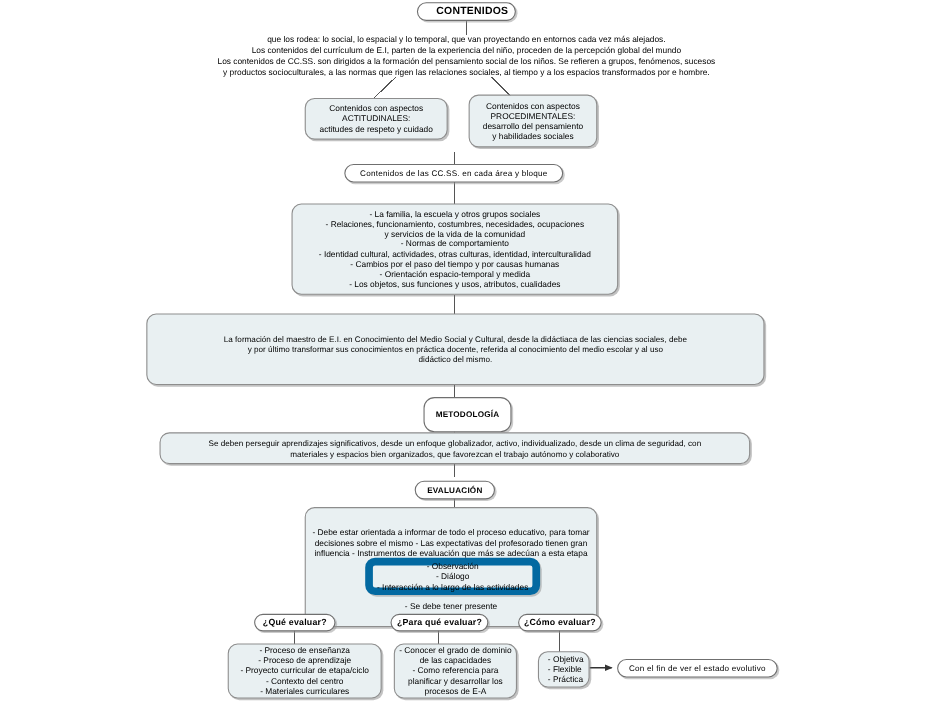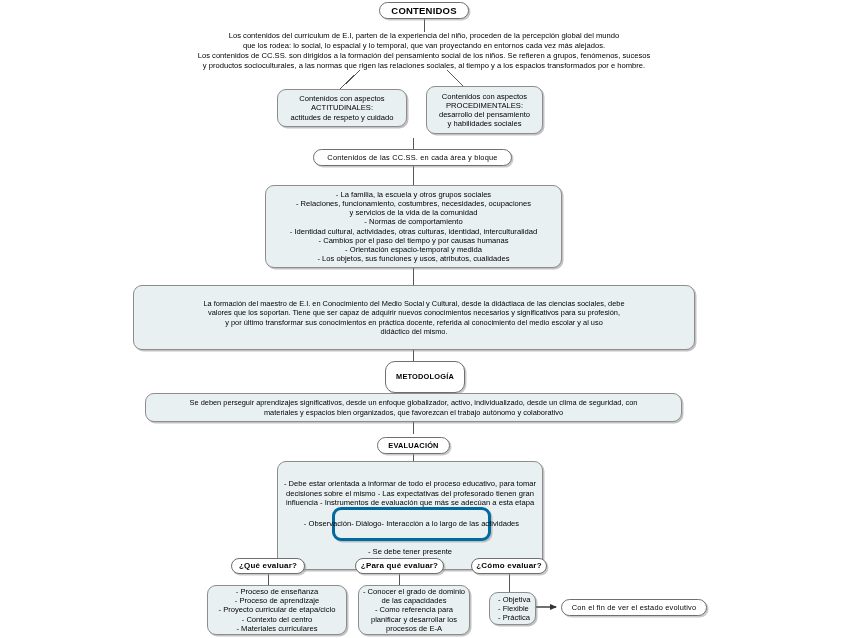--- a/index.html
+++ b/index.html
@@ -62,28 +62,28 @@
     background: transparent;
     box-shadow: none;
     line-height: 1.30;
   }
   .plain .ln { display: block; white-space: pre; }
 
   
   .inner {
     position: absolute;
     box-sizing: border-box;
-    border: 3px solid #0369a1;
+    border: 7px solid #0369a1;
     border-radius: 9px;
     background: #e9f0f2;
     box-shadow: 1.5px 1.5px 0 rgba(120,120,120,0.40);
     text-align: center;
     line-height: 1.25;
     display: flex;
-    flex-direction: row;
+    flex-direction: column;
     justify-content: center;
     align-items: center;
   }
   .inner .ln { display: block; white-space: pre; }
 
   
   .fs-title  { font-size: 9.5px; }
   .fs-body   { font-size: 7.6px; }
   .fs-para   { font-size: 7.4px; }
   .fs-small  { font-size: 7.4px; }
@@ -127,27 +127,27 @@
       <line x1="509" y1="570" x2="509" y2="560"></line>
 
       <line x1="268" y1="573" x2="268" y2="586"></line>
       <line x1="399" y1="573" x2="399" y2="586"></line>
       <line x1="509" y1="573" x2="509" y2="596"></line>
     </g>
 
     <line x1="536" y1="607" x2="556" y2="607" stroke="#333333" stroke-width="1.4" marker-end="url(#arrowhead)"></line>
   </svg>
 
-  <div class="node pill fs-title" style="left:379px; top:2px; width:90px; height:17px;">
+  <div class="node pill fs-title" style="left:379px; top:2px; width:90px; height:17px;align-items:flex-end;">
     <span class="ln">CONTENIDOS</span>
   </div>
 
   <div class="plain fs-body" style="left:24px; top:31px; width:800px;">
+    <span class="ln">que los rodea: lo social, lo espacial y lo temporal, que van proyectando en entornos cada vez más alejados.</span>
     <span class="ln">Los contenidos del currículum de E.I, parten de la experiencia del niño, proceden de la percepción global del mundo</span>
-    <span class="ln">que los rodea: lo social, lo espacial y lo temporal, que van proyectando en entornos cada vez más alejados.</span>
     <span class="ln">Los contenidos de CC.SS. son dirigidos a la formación del pensamiento social de los niños. Se refieren a grupos, fenómenos, sucesos</span>
     <span class="ln">y productos socioculturales, a las normas que rigen las relaciones sociales, al tiempo y a los espacios transformados por e hombre.</span>
   </div>
 
   <div class="node fs-body" style="left:277px; top:89px; width:130px; height:38px;">
     <span class="ln">Contenidos con aspectos</span>
     <span class="ln b">ACTITUDINALES:</span>
     <span class="ln">actitudes de respeto y cuidado</span>
   </div>
 
@@ -168,21 +168,20 @@
     <span class="ln">y servicios de la vida de la comunidad</span>
     <span class="ln">- Normas de comportamiento</span>
     <span class="ln">- Identidad cultural, actividades, otras culturas, identidad, interculturalidad</span>
     <span class="ln">- Cambios por el paso del tiempo y por causas humanas</span>
     <span class="ln">- Orientación espacio-temporal y medida</span>
     <span class="ln">- Los objetos, sus funciones y usos, atributos, cualidades</span>
   </div>
 
   <div class="node fs-para" style="left:133px; top:285px; width:562px; height:65px;">
     <span class="ln">La formación del maestro de E.I. en Conocimiento del Medio Social y Cultural, desde la didáctiaca de las ciencias sociales, debe</span>
-    <span class="ln">valores que los soportan. Tiene que ser capaz de adquirir nuevos conocimientos necesarios y significativos para su profesión,</span>
     <span class="ln">y por último transformar sus conocimientos en práctica docente, referida al conocimiento del medio escolar y al uso</span>
     <span class="ln">didáctico del mismo.</span>
   </div>
 
   <div class="node pill fs-small" style="left:385px; top:361px; width:80px; height:32px;text-align:right;">
     <span class="ln">METODOLOGÍA</span>
   </div>
 
   <div class="node fs-para" style="left:145px; top:393px; width:537px; height:29px;">
     <span class="ln">Se deben perseguir aprendizajes significativos, desde un enfoque globalizador, activo, individualizado, desde un clima de seguridad, con</span>

